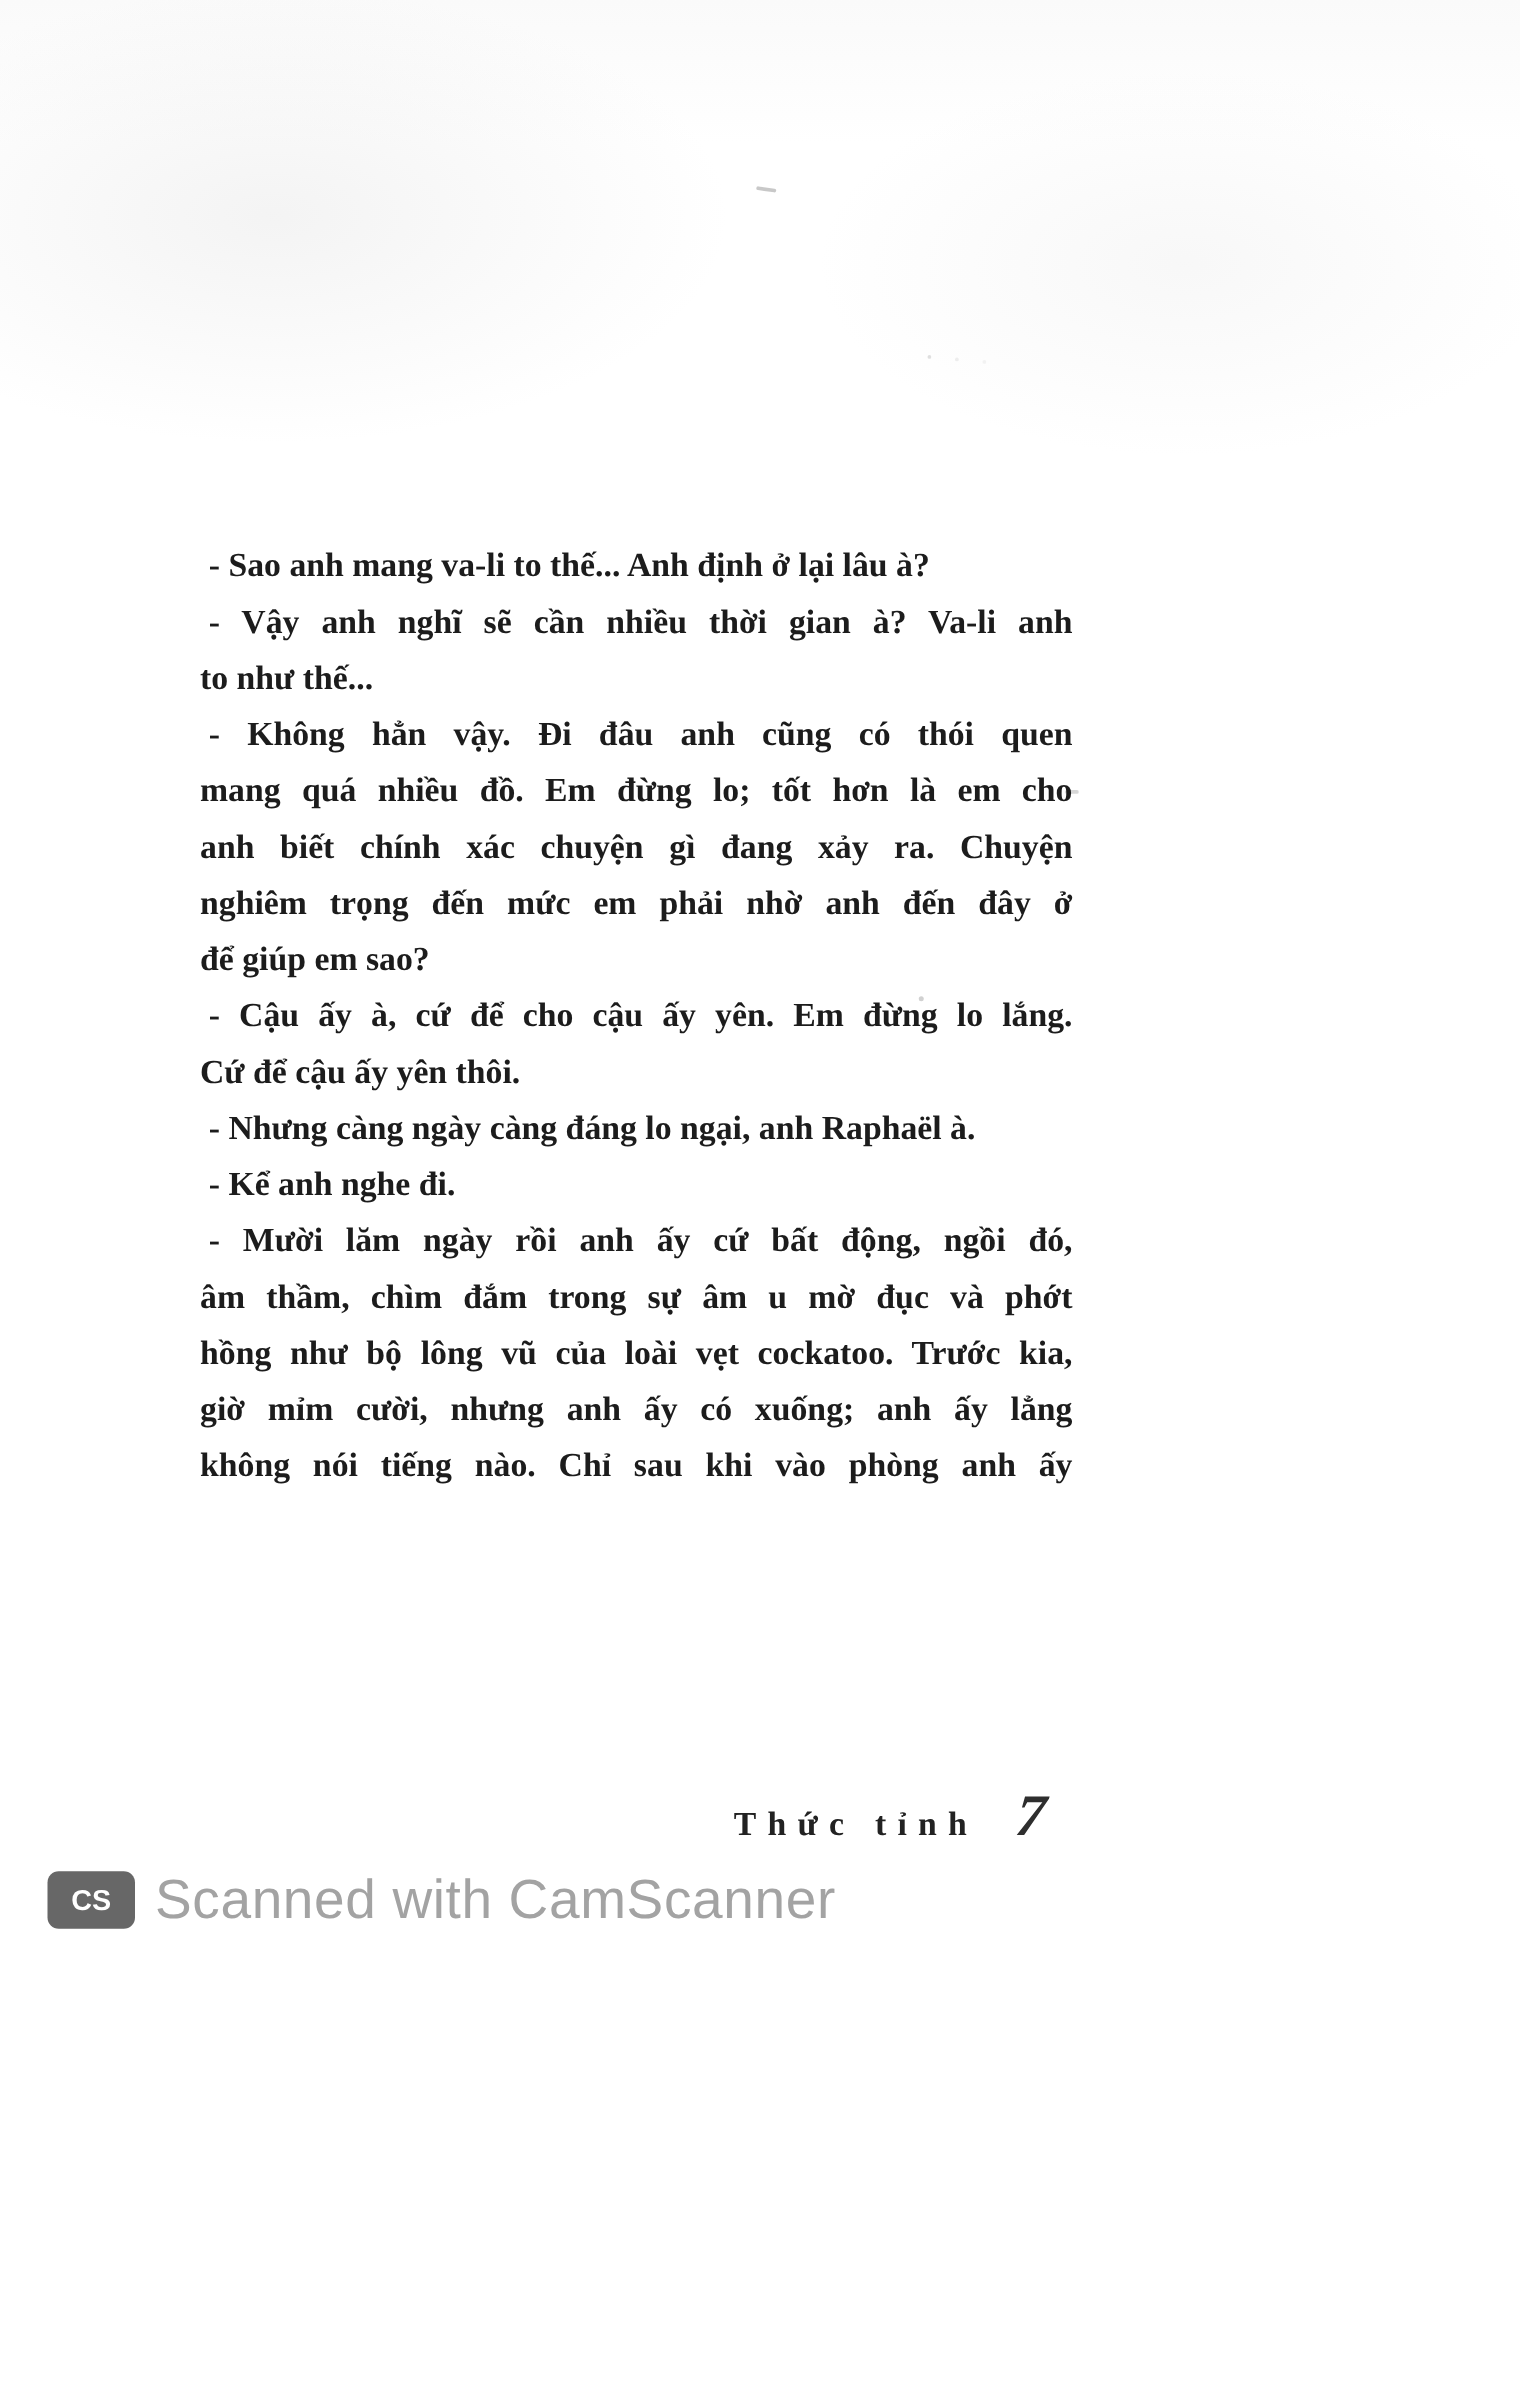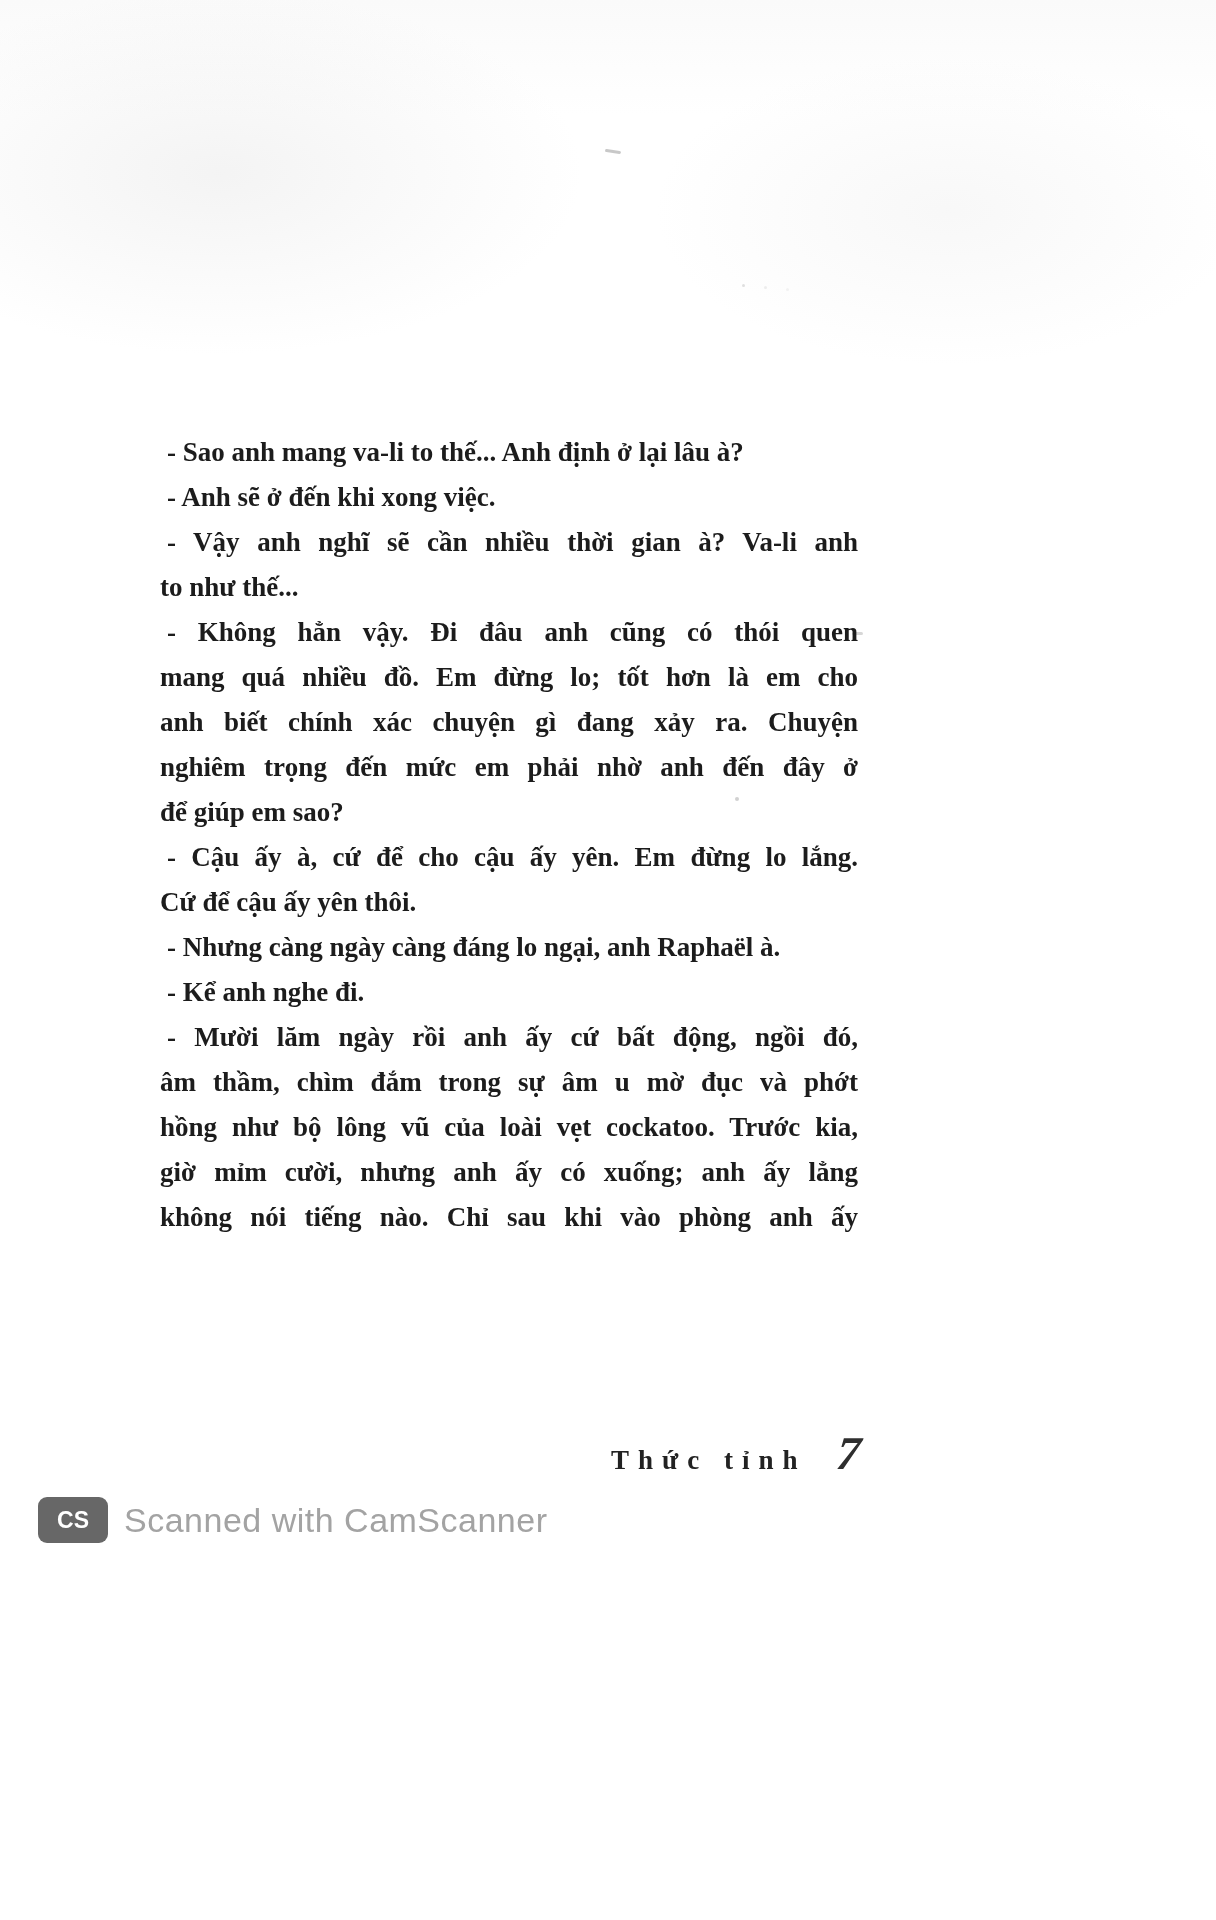--- a/index.html
+++ b/index.html
@@ -41,21 +41,21 @@
   }
   .line.j {
     white-space: normal;
     text-align: justify;
     -moz-text-align-last: justify;
     text-align-last: justify;
   }
   .footer {
     position: absolute;
     top: 1426px;
-    right: 356px;
+    right: 380px;
     display: flex;
     align-items: baseline;
     gap: 30px;
   }
   .running-title {
     font-size: 27px;
     font-weight: 700;
     letter-spacing: 9px;
     color: #222222;
   }
@@ -88,21 +88,21 @@
     font-family: "Liberation Sans", sans-serif;
     font-weight: 700;
     font-size: 23px;
     display: flex;
     align-items: center;
     justify-content: center;
     flex: 0 0 auto;
   }
   .scanner-text {
     font-family: "Liberation Sans", sans-serif;
-    font-size: 34px;
+    font-size: 44px;
     color: #a3a3a3;
     letter-spacing: 0.5px;
   }
   .artifact {
     position: absolute;
     background: #9a9a9a;
   }
   .artifact-dash-top {
     left: 605px; top: 150px;
     width: 16px; height: 3px;
@@ -135,21 +135,20 @@
 
 <div class="page">
 
   <div class="artifact artifact-dash-top"></div>
   <div class="artifact artifact-dots-2"></div>
   <div class="artifact artifact-dot-1"></div>
   <div class="artifact artifact-dash-right"></div>
 
   <div class="text-block">
     <div class="line ind">- Sao anh mang va-li to thế... Anh định ở lại lâu à?</div>
-    <div class="line ind">- Anh sẽ ở đến khi xong việc.</div>
     <div class="line ind j">- Vậy anh nghĩ sẽ cần nhiều thời gian à? Va-li anh</div>
     <div class="line">to như thế...</div>
     <div class="line ind j">- Không hẳn vậy. Đi đâu anh cũng có thói quen</div>
     <div class="line j">mang quá nhiều đồ. Em đừng lo; tốt hơn là em cho</div>
     <div class="line j">anh biết chính xác chuyện gì đang xảy ra. Chuyện</div>
     <div class="line j">nghiêm trọng đến mức em phải nhờ anh đến đây ở</div>
     <div class="line">để giúp em sao?</div>
     <div class="line ind j">- Cậu ấy à, cứ để cho cậu ấy yên. Em đừng lo lắng.</div>
     <div class="line">Cứ để cậu ấy yên thôi.</div>
     <div class="line ind">- Nhưng càng ngày càng đáng lo ngại, anh Raphaël à.</div>

